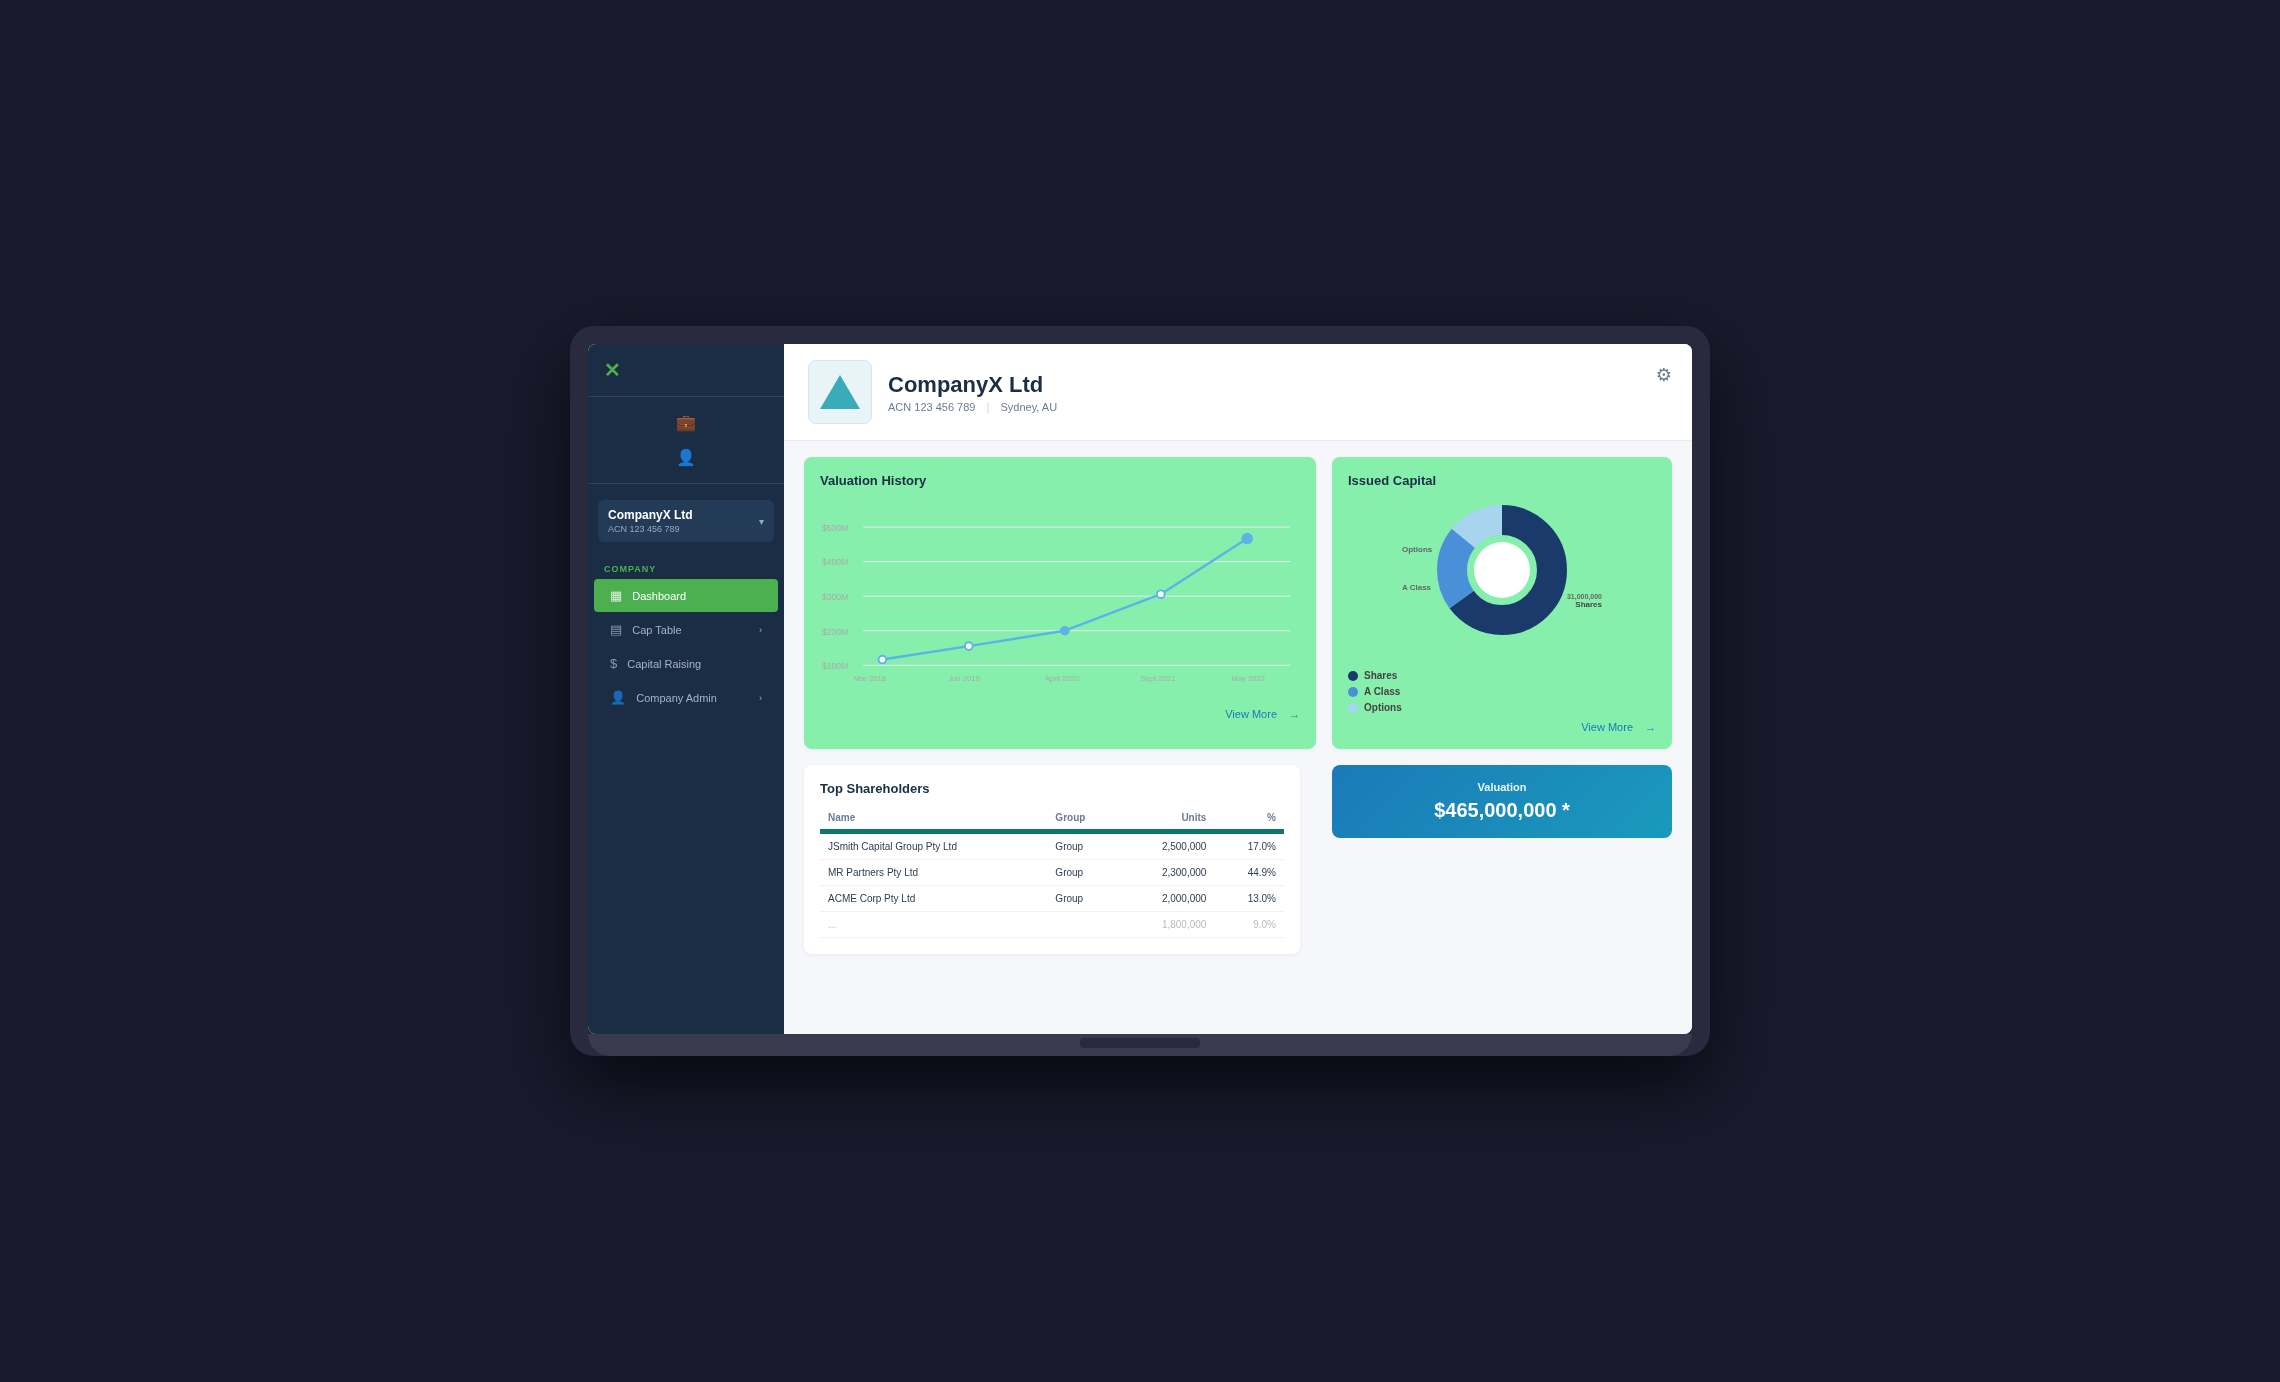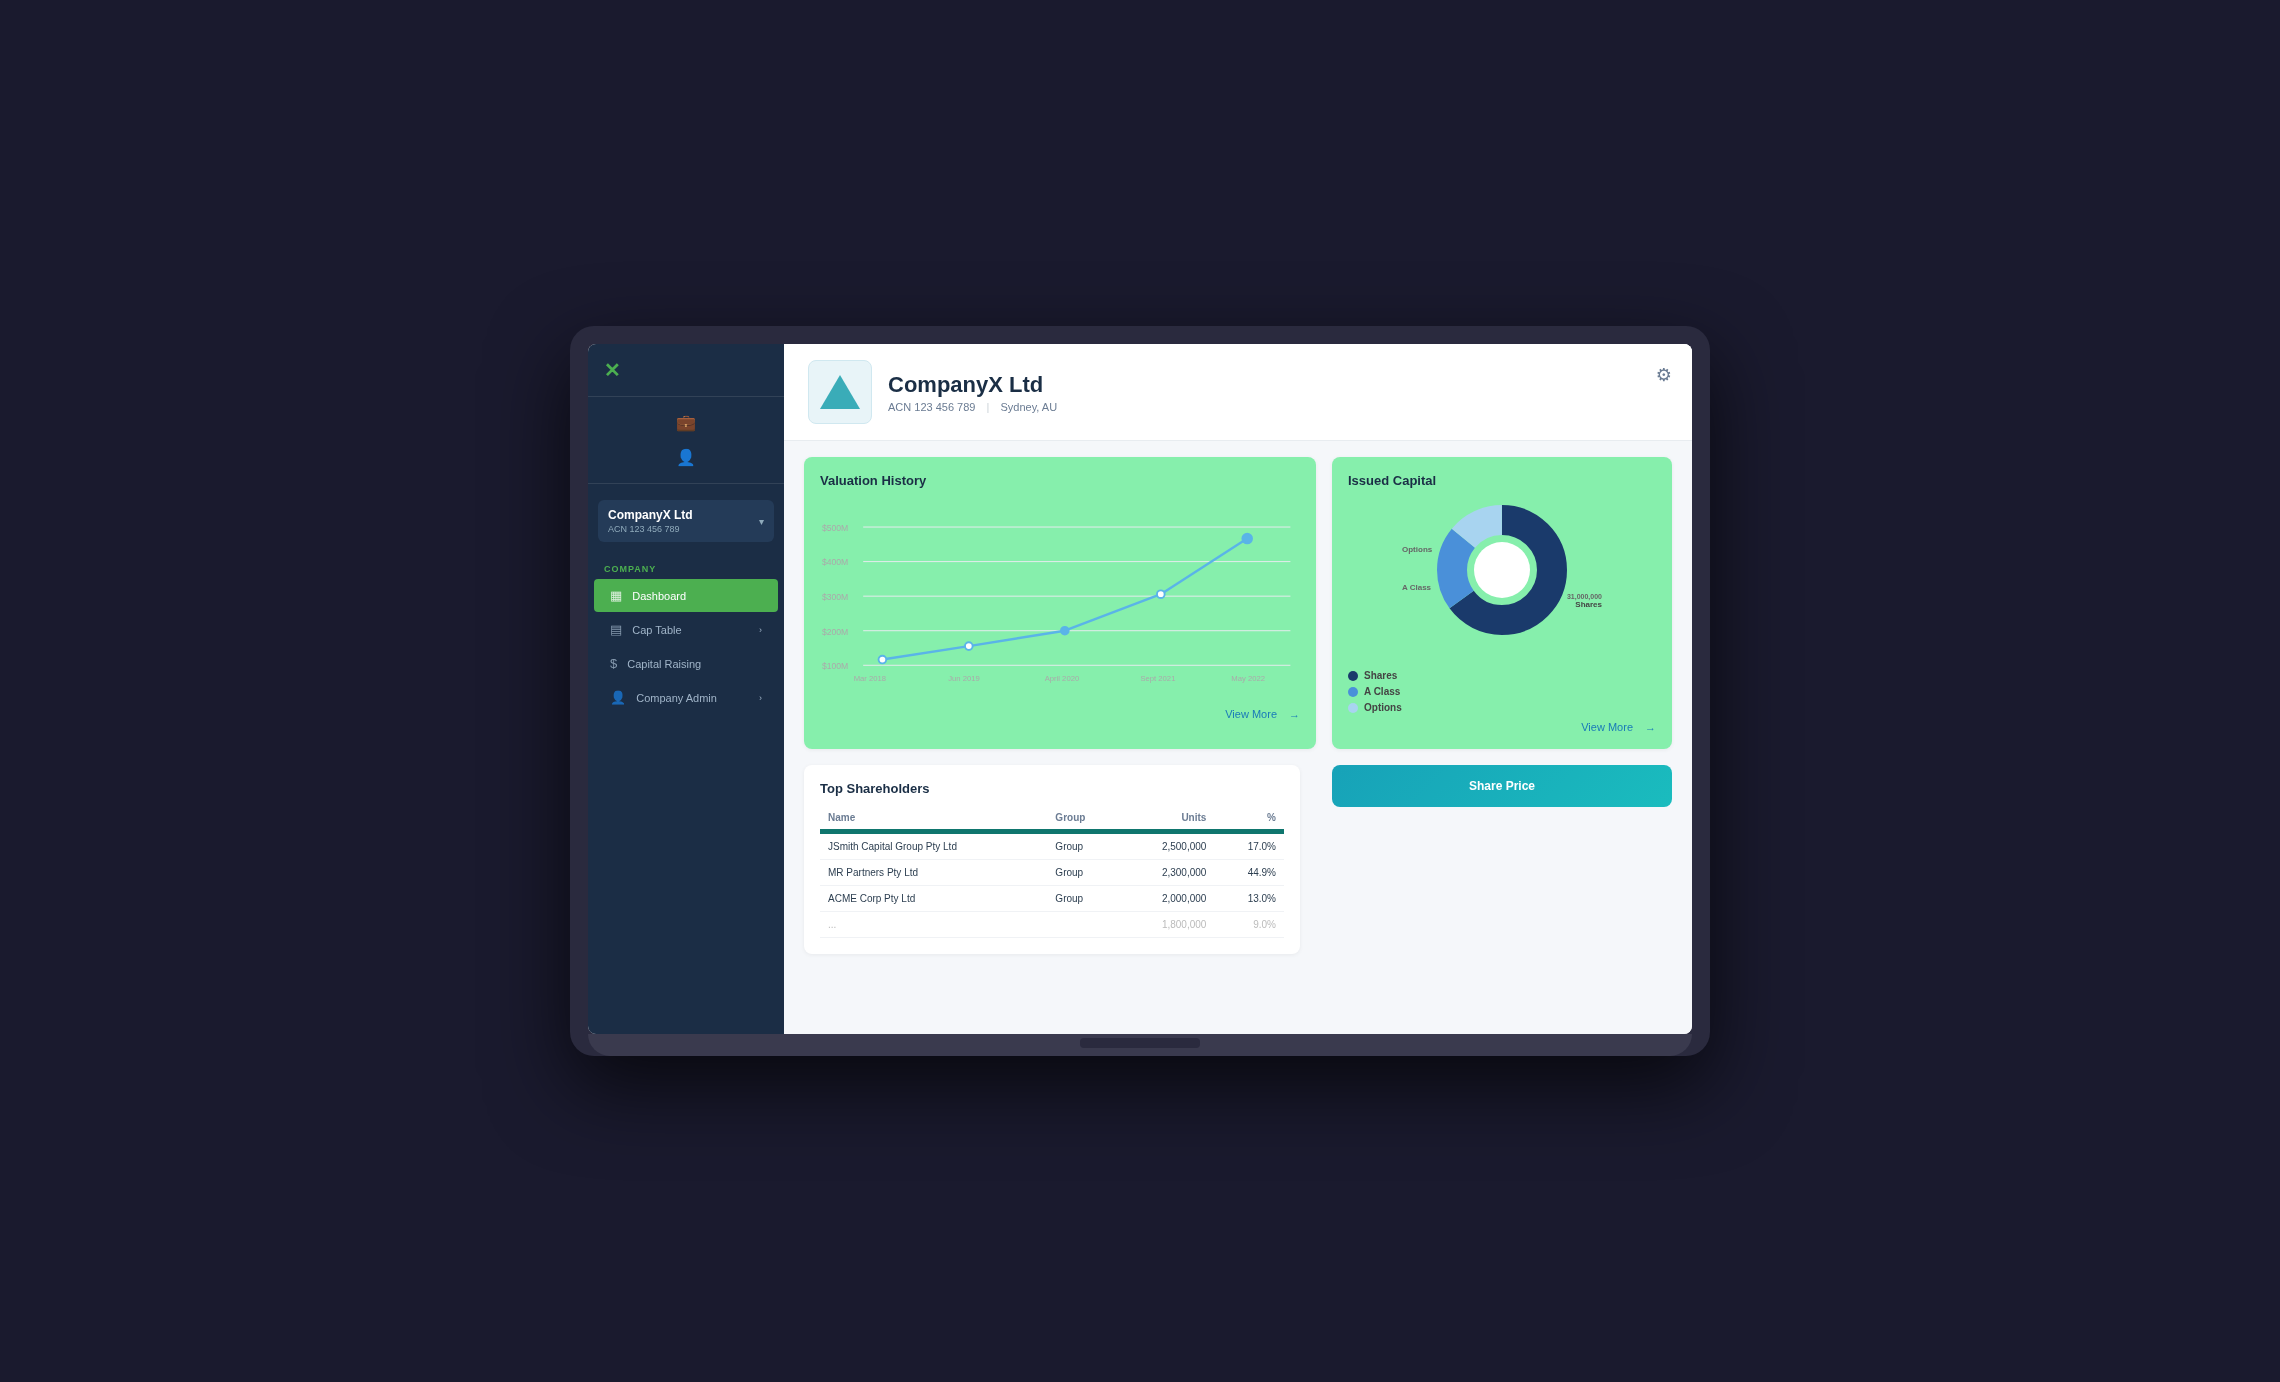--- a/index.html
+++ b/index.html
@@ -543,22 +543,23 @@
                   <td style="color:#bbb;">...</td>
                   <td></td>
                   <td style="color:#bbb;">1,800,000</td>
                   <td style="color:#bbb;">9.0%</td>
                 </tr>
               </tbody>
             </table>
           </div>
 
           <div class="right-cards">
-            <div class="share-price-card">
-              <div class="share-price-label">Share Price</div>
+            <div class="valuation-card">
+              <div class="valuation-label">Valuation</div>
+              <div class="valuation-amount">$465,000,000 *</div>
             </div>
           </div>
         </div>
       </div>
     </div>
   </div>
   <div class="laptop-base"></div>
 </div>
 
 </body></html>

